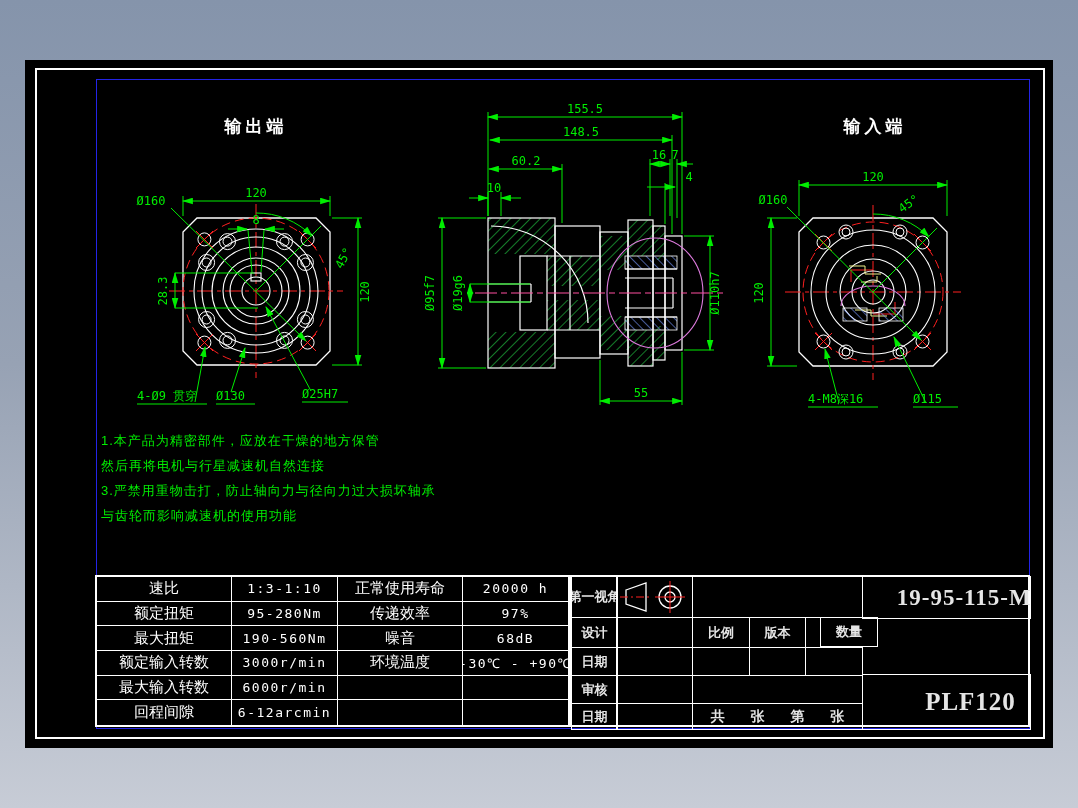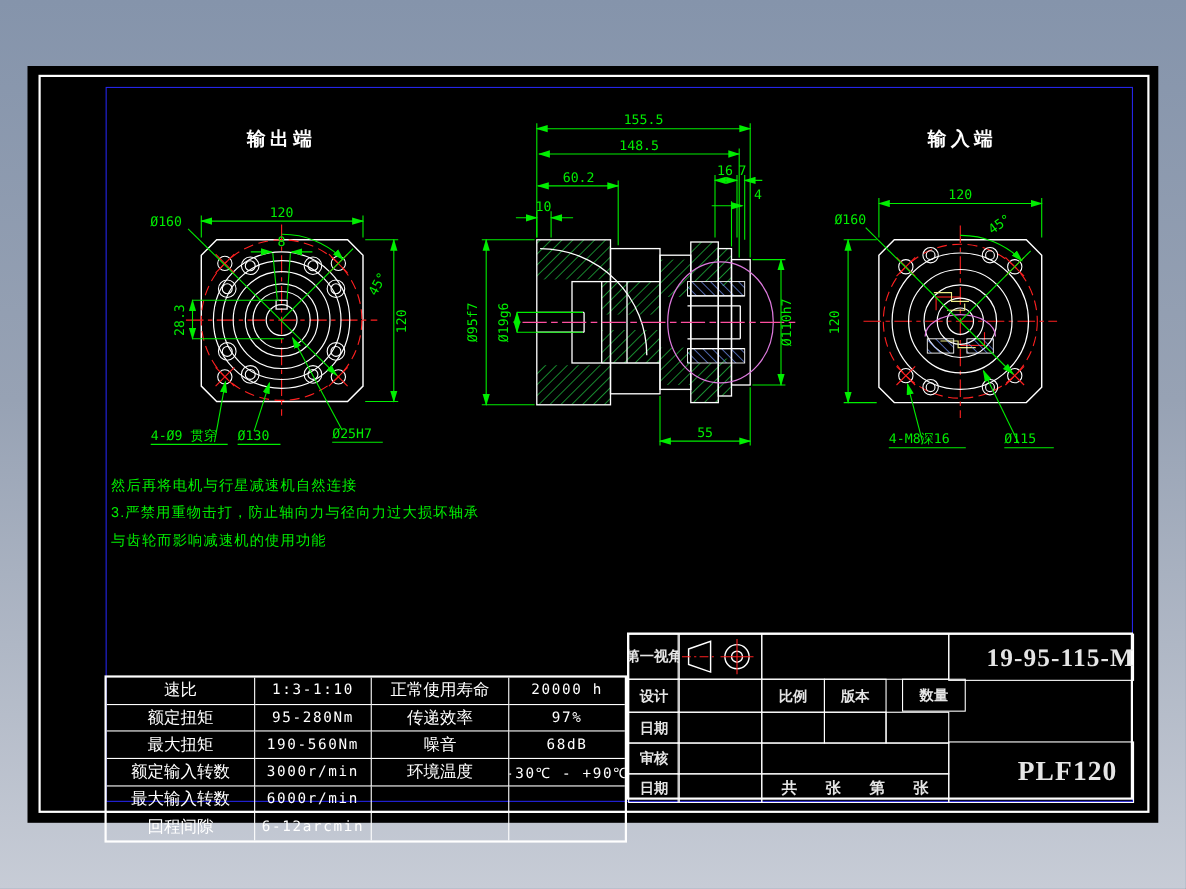--- a/index.html
+++ b/index.html
@@ -11,21 +11,21 @@
     border:2px solid #fff;}
   .blue-frame{position:absolute;left:71px;top:19px;width:932px;height:648px;
     border:1px solid #2424e6;}
   svg.draw{position:absolute;left:0;top:0;}
   
   .notes{position:absolute;left:76px;top:368px;color:#00ee00;font-size:13px;
     letter-spacing:1px;line-height:25px;white-space:nowrap;}
   
   .spec{position:absolute;left:70px;top:515px;width:475px;height:152px;
     border:2px solid #fff;box-sizing:border-box;display:grid;
-    grid-template-columns:135px 106px 125px 1fr;grid-template-rows:repeat(6,1fr);margin-top:39px;}
+    grid-template-columns:135px 106px 125px 1fr;grid-template-rows:repeat(6,1fr);}
   .spec .cell{border-right:1px solid #fff;border-bottom:1px solid #fff;
     display:flex;align-items:center;justify-content:center;color:#fff;
     font-size:15px;white-space:nowrap;overflow:hidden;}
   .spec .cell:nth-child(4n){border-right:none;}
   .spec .cell.lastrow{border-bottom:none;}
   .spec .val{font-family:"DejaVu Sans Mono",monospace;font-size:13px;letter-spacing:1.5px;}
   
   .tblock{position:absolute;left:545px;top:515px;width:460px;height:152px;
     border:2px solid #fff;box-sizing:border-box;color:#e5e5e5;}
   .tb{position:absolute;border:1px solid #fff;box-sizing:border-box;
@@ -323,20 +323,21 @@
       <text class="dt" x="848" y="121">120</text>
       <text class="dt" x="748" y="144">Ø160</text>
       <text class="dt" x="886" y="147" transform="rotate(-35 886 147)">45°</text>
       <text class="dt" x="738" y="233" transform="rotate(-90 738 233)">120</text>
       <text class="dts" x="783" y="343">4-M8深16</text>
       <text class="dts" x="888" y="343">Ø115</text>
     </g>
   </svg>
 
   <div class="notes">
+    <div>1.本产品为精密部件，应放在干燥的地方保管</div>
     <div>然后再将电机与行星减速机自然连接</div>
     <div>3.严禁用重物击打，防止轴向力与径向力过大损坏轴承</div>
     <div>与齿轮而影响减速机的使用功能</div>
   </div>
 
   <div class="spec">
     <div class="cell">速比</div>
     <div class="cell val">1:3-1:10</div>
     <div class="cell">正常使用寿命</div>
     <div class="cell val">20000 h</div>

